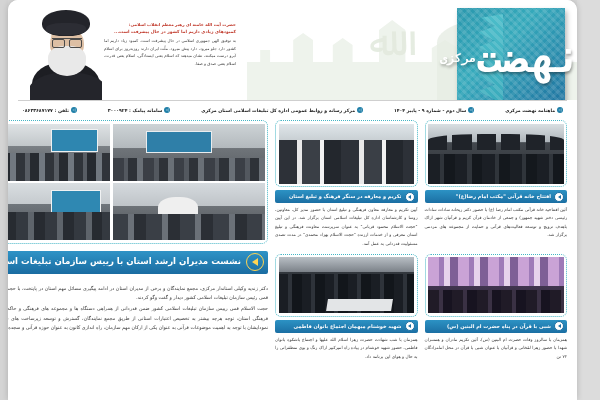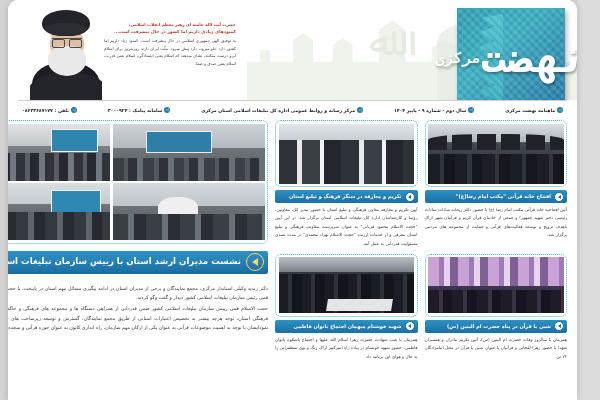--- a/index.html
+++ b/index.html
@@ -78,21 +78,21 @@
     clip-path:polygon(100% 0,62% 4%,86% 13%,58% 20%,86% 29%,58% 36%,86% 45%,
       58% 52%,86% 61%,58% 68%,86% 77%,58% 84%,86% 93%,100% 100%);
   }
   .logo-word{
     position:absolute;inset:0;color:#fff;
     font-family:Liberation Mono, monospace;
     display:flex;flex-direction:row;align-items:center;justify-content:center;
     text-shadow:1px 2px 3px rgba(0,0,0,.35);
   }
   .logo-word .w1{font-size:44px;font-weight:bold;line-height:.92;letter-spacing:-2px;}
-  .logo-word .w2{font-size:15px;font-weight:bold;margin-top:-4px;letter-spacing:-.5px;}
+  .logo-word .w2{font-size:12px;font-weight:bold;margin-top:-4px;letter-spacing:-.5px;}
 
   
   .infobar{
     position:relative;margin:0 10px;height:18px;
     border-top:.8px solid #cfcfcf;
     display:flex;align-items:center;justify-content:space-between;
     direction:rtl;padding:0 4px;
   }
   .info-item{display:flex;align-items:center;gap:2px;color:#1a1a1a;font-size:4.6px;font-weight:bold;white-space:nowrap;}
   .bullet{

